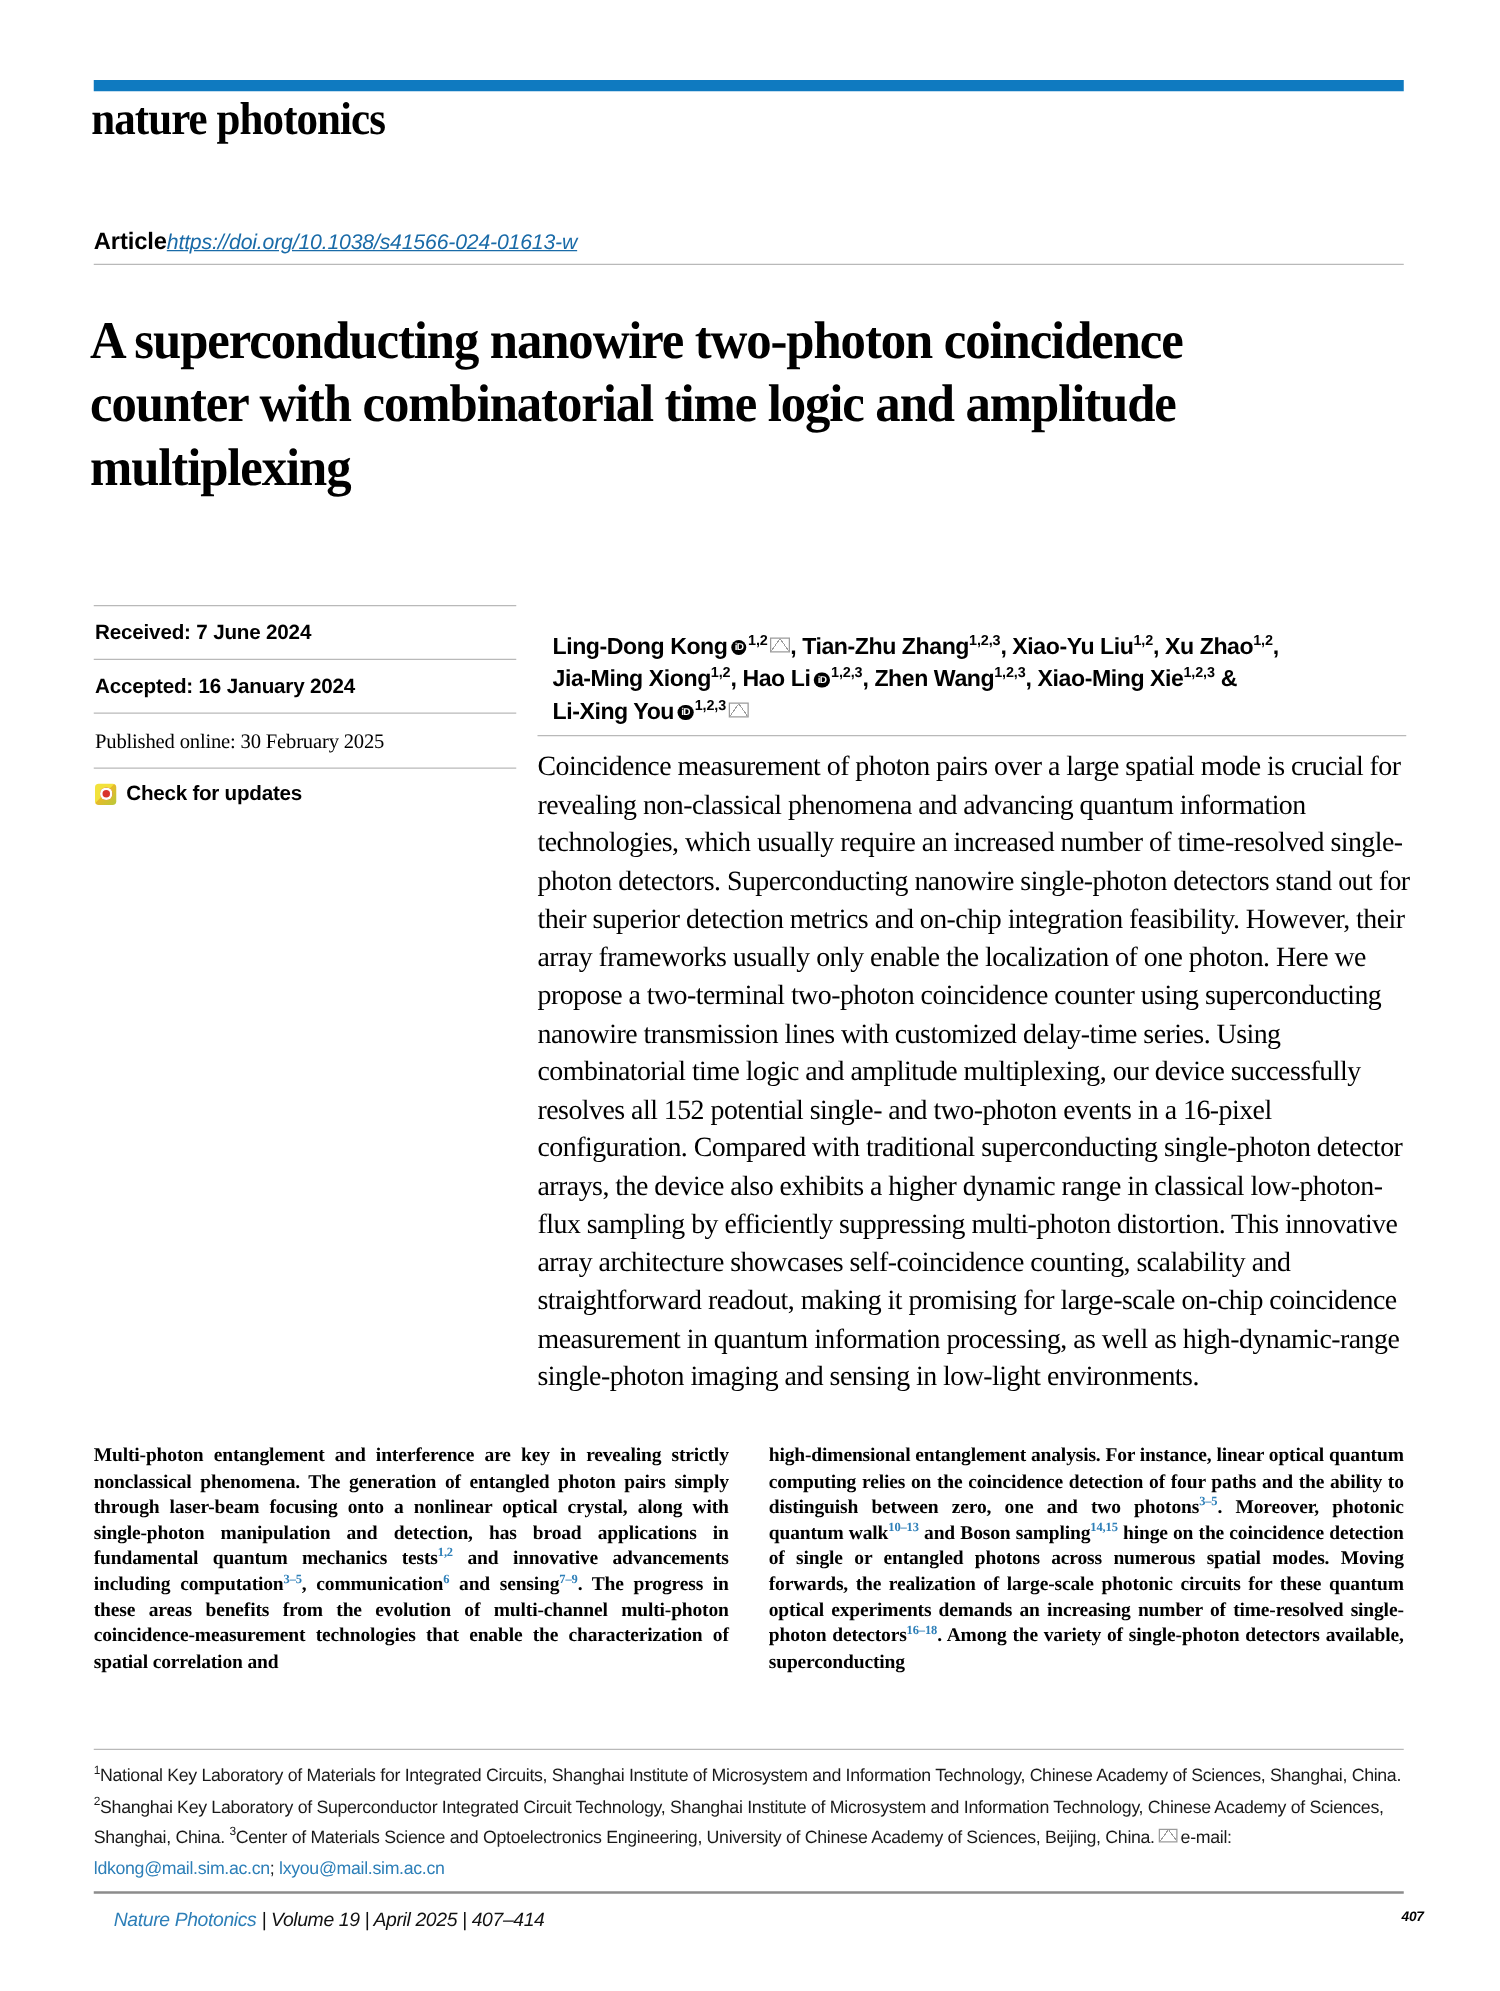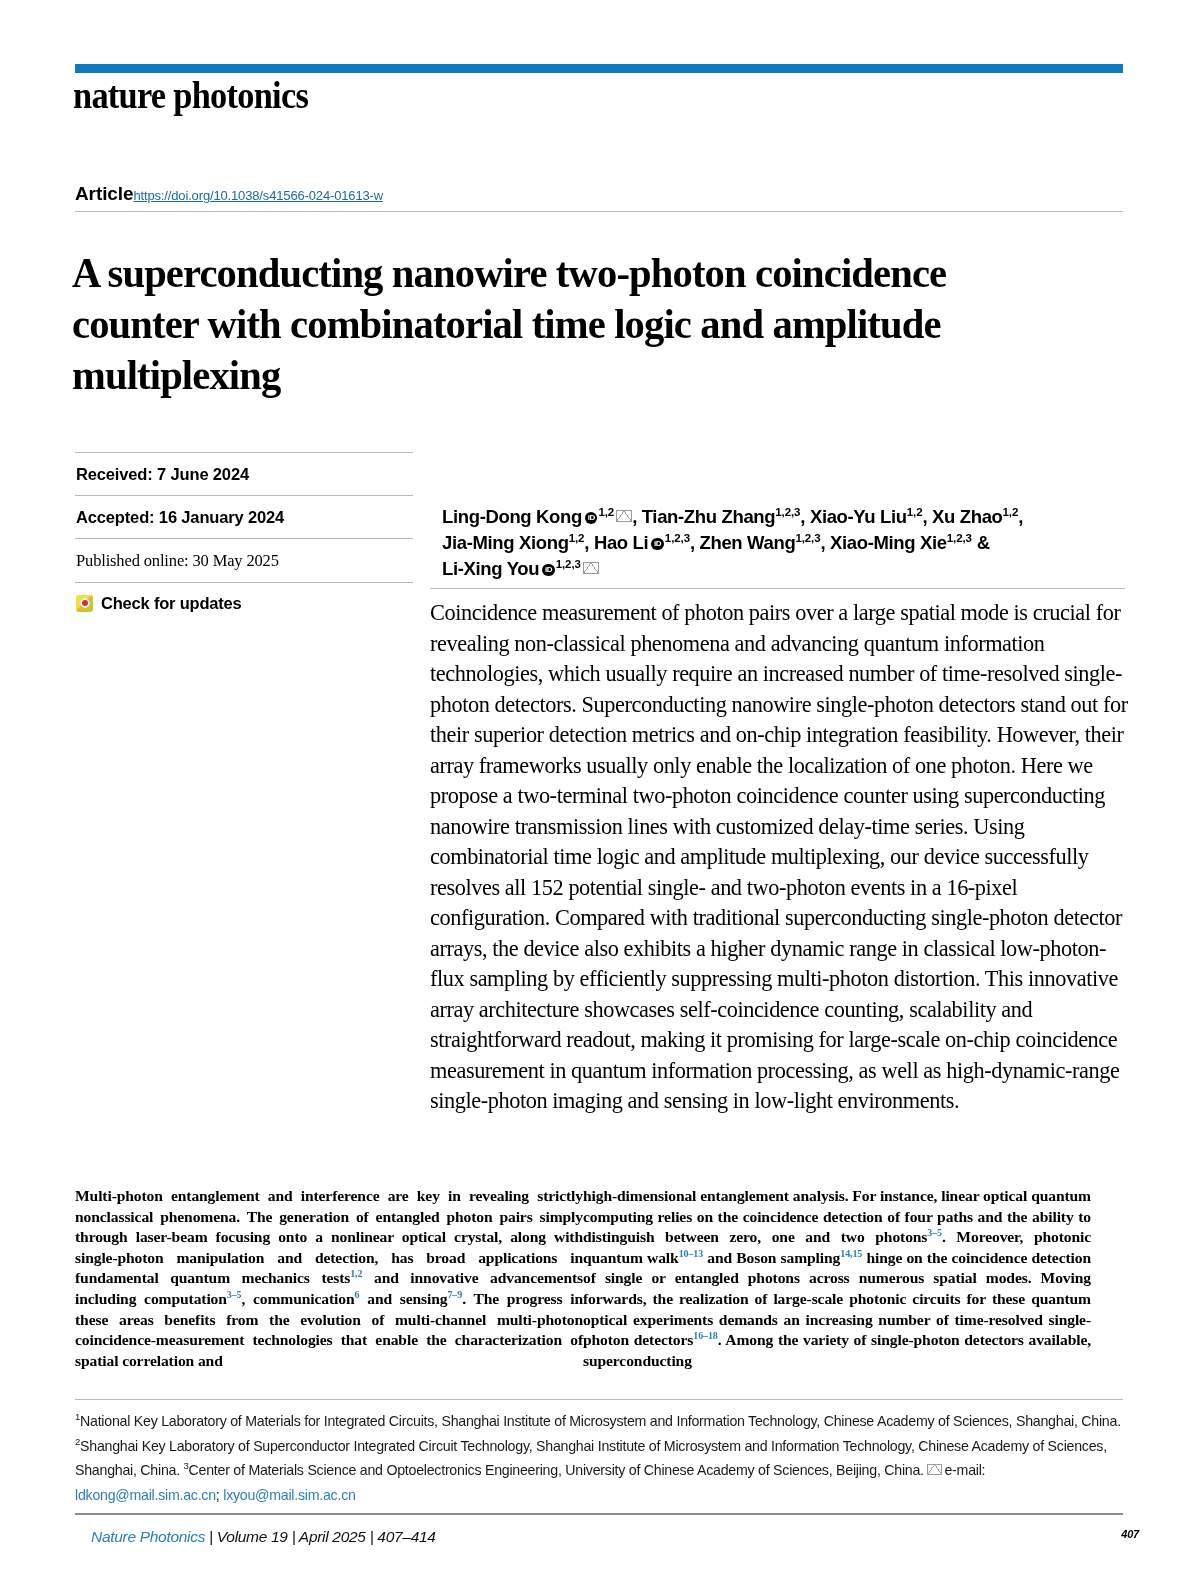--- a/index.html
+++ b/index.html
@@ -49,23 +49,24 @@
     width: 1048px;
     display: flex;
     align-items: baseline;
   }
   .kicker {
     font-size: 19px;
     font-weight: bold;
     letter-spacing: -0.1px;
   }
   .doi {
-    font-size: 13px;
+    font-size: 17px;
     color: #1A6BA8;
     letter-spacing: -0.15px;
+    font-style: italic;
   }
   .rule-under-kicker {
     position: absolute;
     left: 0; top: 211px;
     width: 1048px; height: 1px;
     background: #b9b9b9;
   }
 
   
   .title {
@@ -77,21 +78,21 @@
     font-size: 42.5px;
     line-height: 51px;
     letter-spacing: -0.9px;
     transform: scaleX(0.955);
     transform-origin: left top;
   }
 
   
   .meta {
     position: absolute;
-    left: 0; top: 452px;
+    left: 0; top: 484px;
     width: 338px;
   }
   .meta .hr {
     height: 1px;
     background: #b9b9b9;
     width: 100%;
   }
   .meta-item {
     font-size: 16.5px;
     font-weight: bold;
@@ -204,23 +205,24 @@
     font-family: "Liberation Serif", serif;
     font-size: 22.3px;
     line-height: 30.5px;
     letter-spacing: -0.42px;
     text-align: left;
   }
 
   
   .body-cols {
     position: absolute;
-    left: 0; top: 1186px;
+    left: 0; top: 1155px;
     width: 1048px;
     display: flex;
+    gap: 32px;
   }
   .col {
     width: 508px;
     font-family: "Liberation Serif", serif;
     font-size: 15.6px;
     line-height: 20.6px;
     text-align: justify;
     letter-spacing: -0.12px;
     font-weight: bold;
   }
@@ -320,21 +322,21 @@
   <div class="rule-under-kicker"></div>
 
   <h1 class="title">A superconducting nanowire two-photon coincidence counter with combinatorial time logic and amplitude multiplexing</h1>
 
   <div class="meta">
     <div class="hr"></div>
     <div class="meta-item">Received: 7 June 2024</div>
     <div class="hr"></div>
     <div class="meta-item">Accepted: 16 January 2024</div>
     <div class="hr"></div>
-    <div class="meta-item light">Published online: 30 May 2025</div>
+    <div class="meta-item light">Published online: 30 February 2025</div>
     <div class="hr"></div>
     <div class="updates">
       <span class="crossmark"></span>
       <span class="updates-label">Check for updates</span>
     </div>
   </div>
 
   <div class="authors">
     <span>Ling-Dong Kong</span><span class="orcid"></span><sup>1,2</sup><span class="envelope"></span><span>, Tian-Zhu Zhang</span><sup>1,2,3</sup><span>, Xiao-Yu Liu</span><sup>1,2</sup><span>, Xu Zhao</span><sup>1,2</sup><span>,</span>
     <br>

